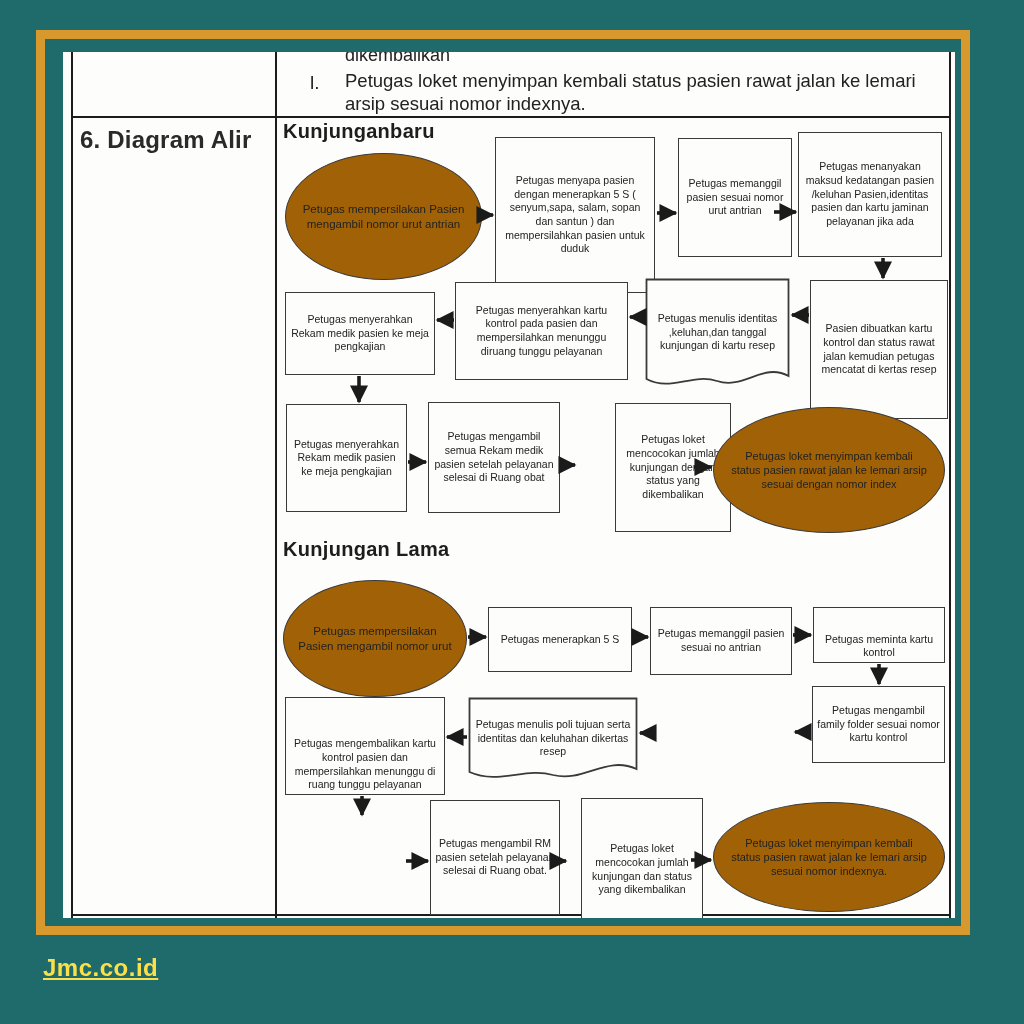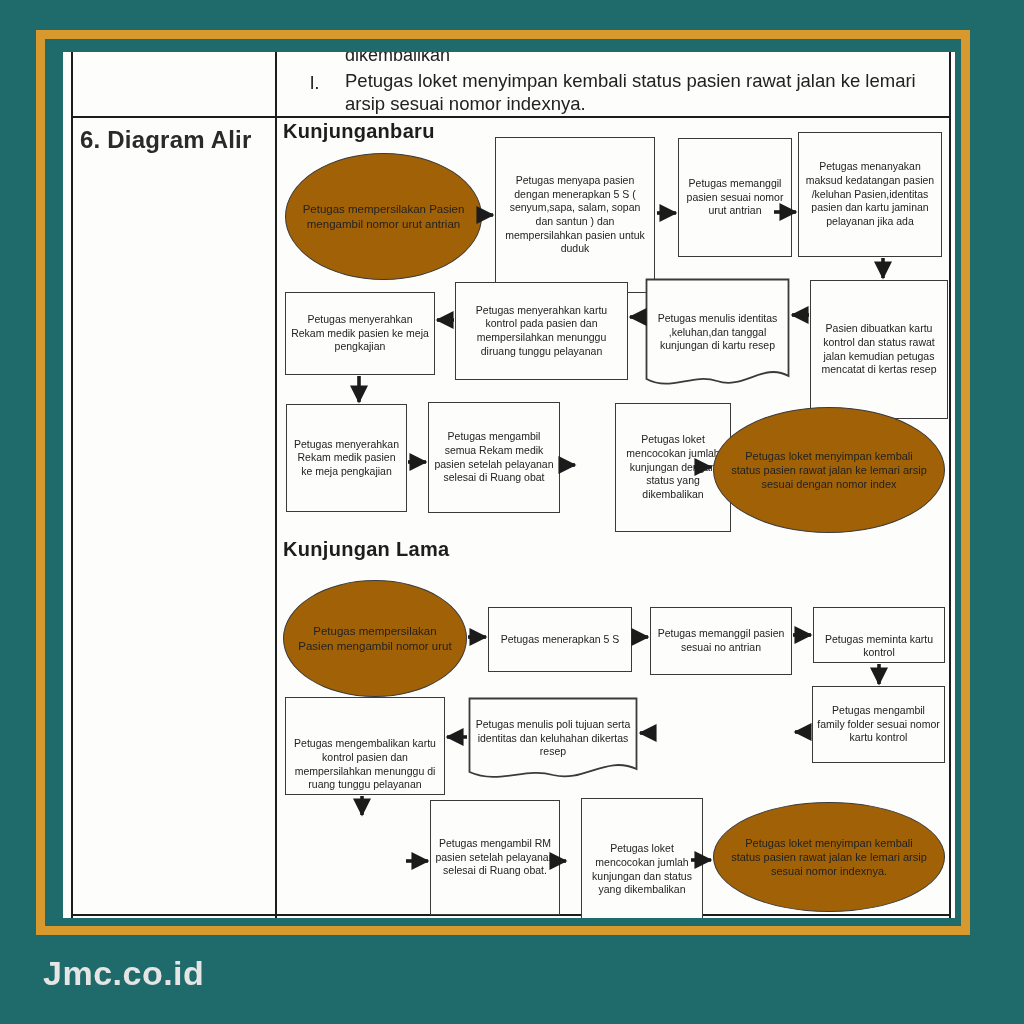--- a/index.html
+++ b/index.html
@@ -29,21 +29,21 @@
   
   .node{position:absolute;box-sizing:border-box;display:flex;align-items:center;justify-content:center;text-align:center;}
   .rect{border:1.6px solid #3a3a3a;background:#fdfdfc;}
   .ellipse{border:1.6px solid #3a3a3a;border-radius:50%;background:#a16207;}
   .docshape{background:transparent;}
   .docsvg{position:absolute;left:0;top:0;width:100%;height:100%;}
   .nt{font-size:10.5px;line-height:1.3;color:#222;padding:2px 4px;position:relative;}
   .ellipse .nt{font-size:11px;max-width:86%;}
   .doc-t{padding-bottom:12px;}
   .arrows{position:absolute;left:0;top:0;}
-  .brand{position:absolute;left:43px;top:954px;font-size:34px;font-weight:700;color:#e5e5e5;letter-spacing:.5px;}
+  .brand{position:absolute;left:43px;top:954px;font-size:24px;font-weight:700;color:#fde047;letter-spacing:.5px;text-decoration:underline;}
 </style>
 </head>
 <body>
 
 <div class="frame"></div>
 
 <div class="doc">
 
   <div class="tline v" style="left:8px;"></div>
   <div class="tline v" style="left:212px;"></div>

